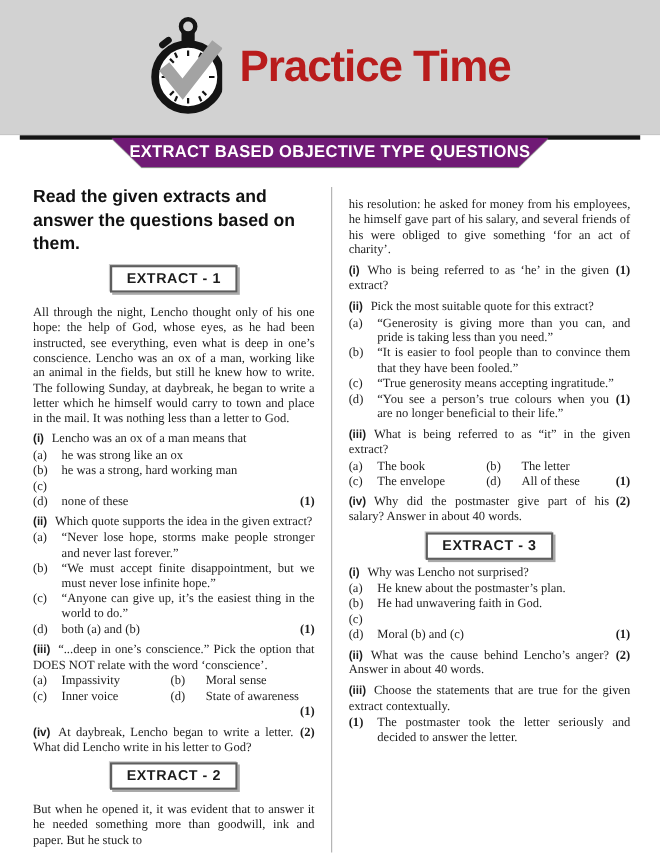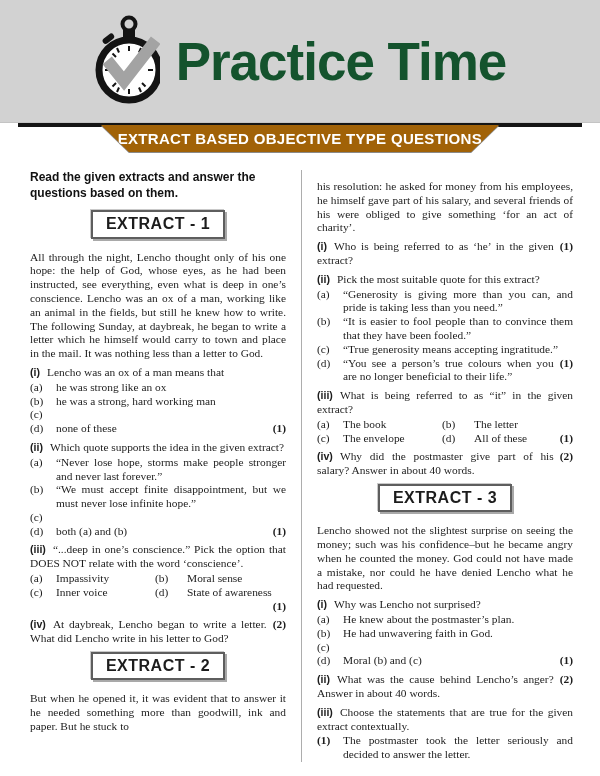--- a/index.html
+++ b/index.html
@@ -8,52 +8,52 @@
     font-family:"Liberation Serif", serif;color:#1c1c1c;
     -webkit-font-smoothing:antialiased;
   }
   
   .header{
     background:#d2d2d2;height:122px;display:flex;align-items:center;justify-content:center;
     border-bottom:1px solid #c4c4c4;
   }
   .stopwatch{margin-right:16px;margin-top:4px;}
   .page-title{
-    font-family:"Liberation Sans", sans-serif;font-weight:bold;font-size:53px;
-    letter-spacing:-1px;color:#14532d;margin:0;
+    font-family:"Liberation Sans", sans-serif;font-weight:bold;font-size:40px;
+    letter-spacing:-1px;color:#b91c1c;margin:0;
   }
   
   .banner-wrap{position:relative;height:36px;background:#ffffff;}
   .banner-line{position:absolute;top:0;left:18px;right:18px;height:4px;background:#151515;}
   .ribbon-holder{position:absolute;top:2px;left:0;width:100%;display:flex;justify-content:center;
     filter:drop-shadow(0 1.5px 0.5px #8a8a8a);}
   .ribbon{
-    width:398px;height:27px;background:#a16207;
+    width:398px;height:27px;background:#701a75;
     clip-path:polygon(0 0,100% 0,93% 100%,7% 100%);
     display:flex;align-items:center;justify-content:center;
   }
   .ribbon-text{
     font-family:"Liberation Sans", sans-serif;font-weight:bold;font-size:15.5px;
     color:#ffffff;letter-spacing:0.3px;transform:scaleX(0.97);white-space:nowrap;
   }
   
   .content{padding:9px 26px 0 30px;}
   .columns{display:flex;}
   .col{width:256px;font-size:11.4px;line-height:1.21;text-align:justify;}
   .divider{width:1px;background:#adadad;margin:2px 15px 0 15px;}
   
   .intro{
-    font-family:"Liberation Sans", sans-serif;font-weight:bold;font-size:12px;line-height:1.3;
+    font-family:"Liberation Sans", sans-serif;font-weight:bold;font-size:16px;line-height:1.3;
     text-align:left;margin:2px 0 9px 0;color:#111;
   }
   .extract-wrap{text-align:center;margin:6px 0 6px 0;}
   .extract-box{
     display:inline-block;border:2px solid #5e5e5e;box-shadow:2px 2px 0 #a9a9a9,-1px -1px 0 #c9c9c9;
     padding:2px 13px 3px 13px;background:#fff;
-    font-family:"Liberation Sans", sans-serif;font-weight:bold;font-size:16px;letter-spacing:0.5px;
+    font-family:"Liberation Sans", sans-serif;font-weight:bold;font-size:13px;letter-spacing:0.5px;
   }
   .para{margin:12px 0 3px 0;}
   .question{margin:5px 0 1px 0;}
   .q-marker{
     font-family:"Liberation Sans", sans-serif;font-weight:bold;font-size:10.6px;
     margin-right:7px;white-space:nowrap;
   }
   .marks{float:right;font-weight:bold;margin-left:6px;}
   .option{display:flex;margin:0;}
   .opt-label{width:26px;flex-shrink:0;}
@@ -135,20 +135,21 @@
         <div class="option">
           <span class="opt-label">(a)</span>
           <div class="opt-text"><span>“Never lose hope, storms make people stronger and never last forever.”</span></div>
         </div>
         <div class="option">
           <span class="opt-label">(b)</span>
           <div class="opt-text"><span>“We must accept finite disappointment, but we must never lose infinite hope.”</span></div>
         </div>
         <div class="option">
           <span class="opt-label">(c)</span>
+          <div class="opt-text"><span>“Anyone can give up, it’s the easiest thing in the world to do.”</span></div>
         </div>
         <div class="option">
           <span class="opt-label">(d)</span>
           <div class="opt-text"><span class="marks">(1)</span><span>both (a) and (b)</span></div>
         </div>
         <p class="question"><span class="q-marker">(iii)</span><span class="q-text">“...deep in one’s conscience.” Pick the option that DOES NOT relate with the word ‘conscience’.</span></p>
         <div class="opt2-row">
           <span class="opt-label">(a)</span>
           <div class="opt-text t">Impassivity</div>
           <span class="opt-label c2l">(b)</span>
@@ -194,21 +195,20 @@
           <div class="opt-text t"><span>The letter</span></div>
         </div>
         <div class="opt2-row">
           <span class="opt-label">(c)</span>
           <div class="opt-text t">The envelope</div>
           <span class="opt-label c2l">(d)</span>
           <div class="opt-text t"><span class="marks">(1)</span><span>All of these</span></div>
         </div>
         <p class="question"><span class="q-marker">(iv)</span><span class="marks">(2)</span><span class="q-text">Why did the postmaster give part of his salary? Answer in about 40 words.</span></p>
         <div class="extract-wrap"><span class="extract-box">EXTRACT - 3</span></div>
-        <p class="para">Lencho showed not the slightest surprise on seeing the money; such was his confidence–but he became angry when he counted the money. God could not have made a mistake, nor could he have denied Lencho what he had requested.</p>
         <p class="question"><span class="q-marker">(i)</span><span class="q-text">Why was Lencho not surprised?</span></p>
         <div class="option">
           <span class="opt-label">(a)</span>
           <div class="opt-text"><span>He knew about the postmaster’s plan.</span></div>
         </div>
         <div class="option">
           <span class="opt-label">(b)</span>
           <div class="opt-text"><span>He had unwavering faith in God.</span></div>
         </div>
         <div class="option">

